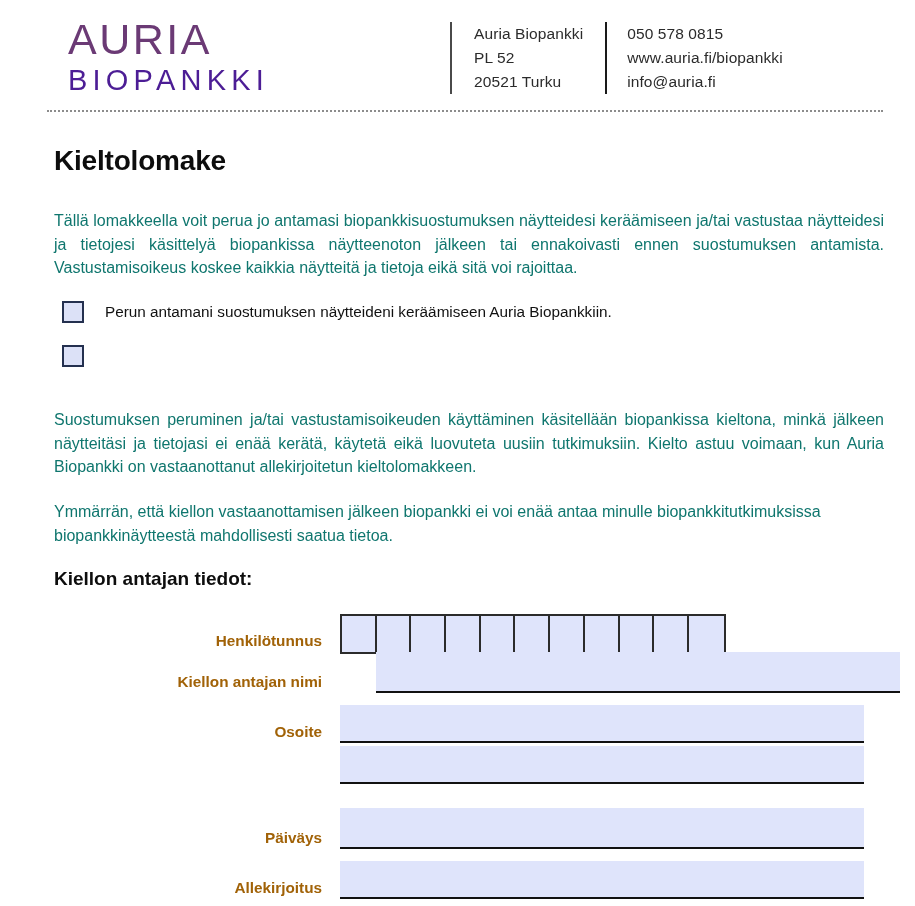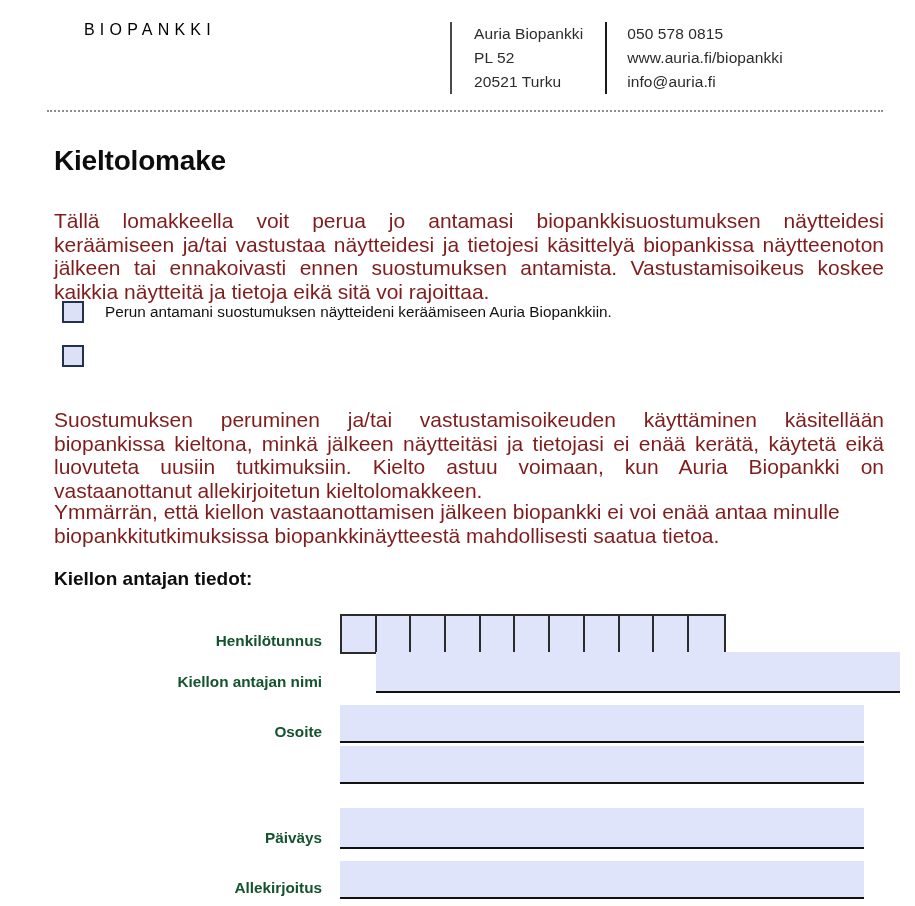--- a/index.html
+++ b/index.html
@@ -34,29 +34,28 @@
     font-size: 43px;
     font-weight: 400;
     letter-spacing: 2.5px;
     color: #6b3a75;
     line-height: 1.0;
     display: block;
     white-space: nowrap;
   }
   .logo-biopankki {
     font-family: "Liberation Sans", sans-serif;
-    font-size: 16px;
+    font-size: 29px;
     font-weight: 300;
     letter-spacing: 5.2px;
-    color: #000000;
+    color: #4c1d95;
     line-height: 1.05;
     display: block;
     margin-top: 4px;
     white-space: nowrap;
-    margin-left: 16px;
   }
 
   .contact-wrap {
     position: absolute;
     left: 450px;
     top: 22px;
     display: flex;
     align-items: flex-start;
   }
   .vrule {
@@ -108,24 +107,24 @@
     font-weight: bold;
     letter-spacing: -0.2px;
     color: #0d0d0d;
   }
 
   p.body-text {
     position: absolute;
     margin: 0;
     left: 54px;
     width: 830px;
-    font-size: 21px;
+    font-size: 16px;
     line-height: 23.5px;
     text-align: justify;
-    color: #7f1d1d;
+    color: #0f766e;
   }
   p.no-justify {
     text-align: left;
   }
   #para1 { top: 209px; }
   #para2 { top: 408px; }
   #para3 { top: 500px; }
 
   .section-heading {
     position: absolute;
@@ -175,21 +174,21 @@
     position: absolute;
     display: flex;
     align-items: flex-end;
     left: 0;
   }
   .field-label {
     width: 340px;
     text-align: right;
     font-size: 15.3px;
     font-weight: bold;
-    color: #14532d;
+    color: #a16207;
     padding-right: 18px;
     box-sizing: border-box;
     line-height: 1;
   }
 
   
   #row-hetu { top: 614px; }
   #row-hetu .field-label { padding-bottom: 6px; }
   .hetu-grid {
     display: flex;
@@ -232,20 +231,21 @@
   #row-allek .field-label {
     padding-bottom: 4px;
   }
 </style>
 </head>
 <body>
 
 <div class="header">
 
   <div class="logo-block">
+    <span class="logo-auria">AURIA</span>
     <span class="logo-biopankki">BIOPANKKI</span>
   </div>
 
   <div class="contact-wrap">
     <div class="vrule"></div>
     <div class="contact-col">
       <div>Auria Biopankki</div>
       <div>PL 52</div>
       <div>20521 Turku</div>
     </div>

